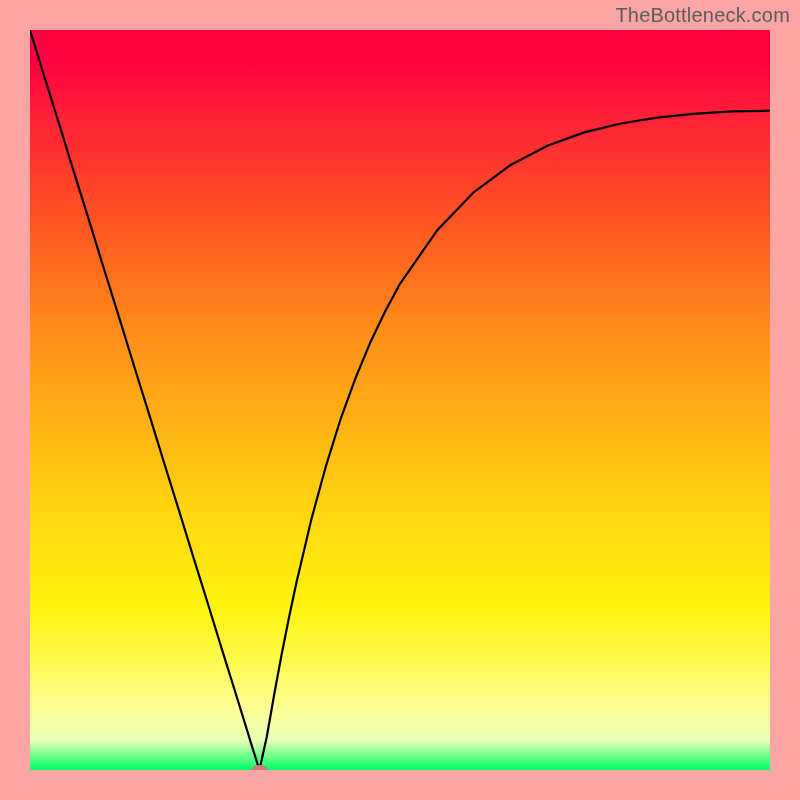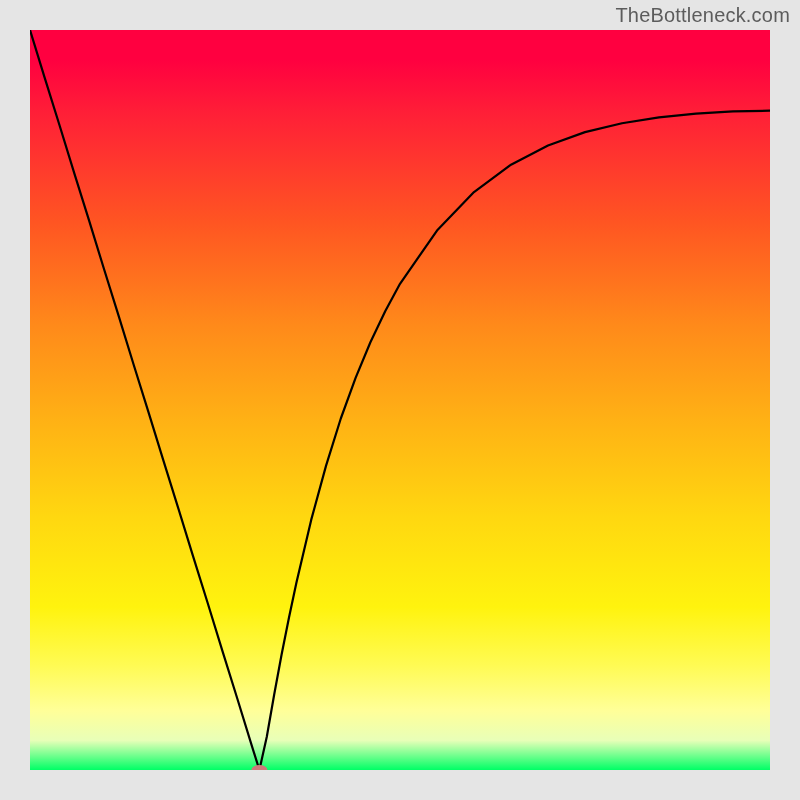--- a/index.html
+++ b/index.html
@@ -10,21 +10,21 @@
     background: #000;
     overflow: hidden;
     font-family: Arial, Helvetica, sans-serif;
   }
   .frame {
     position: absolute;
     top: 0;
     left: 0;
     width: 800px;
     height: 800px;
-    background: #e5e5e5;
+    background: #fca5a5;
   }
   .plot-area {
     position: absolute;
     top: 30px;
     left: 30px;
     width: 740px;
     height: 740px;
     background: linear-gradient(
       to bottom,
       #ff0040 0%,

